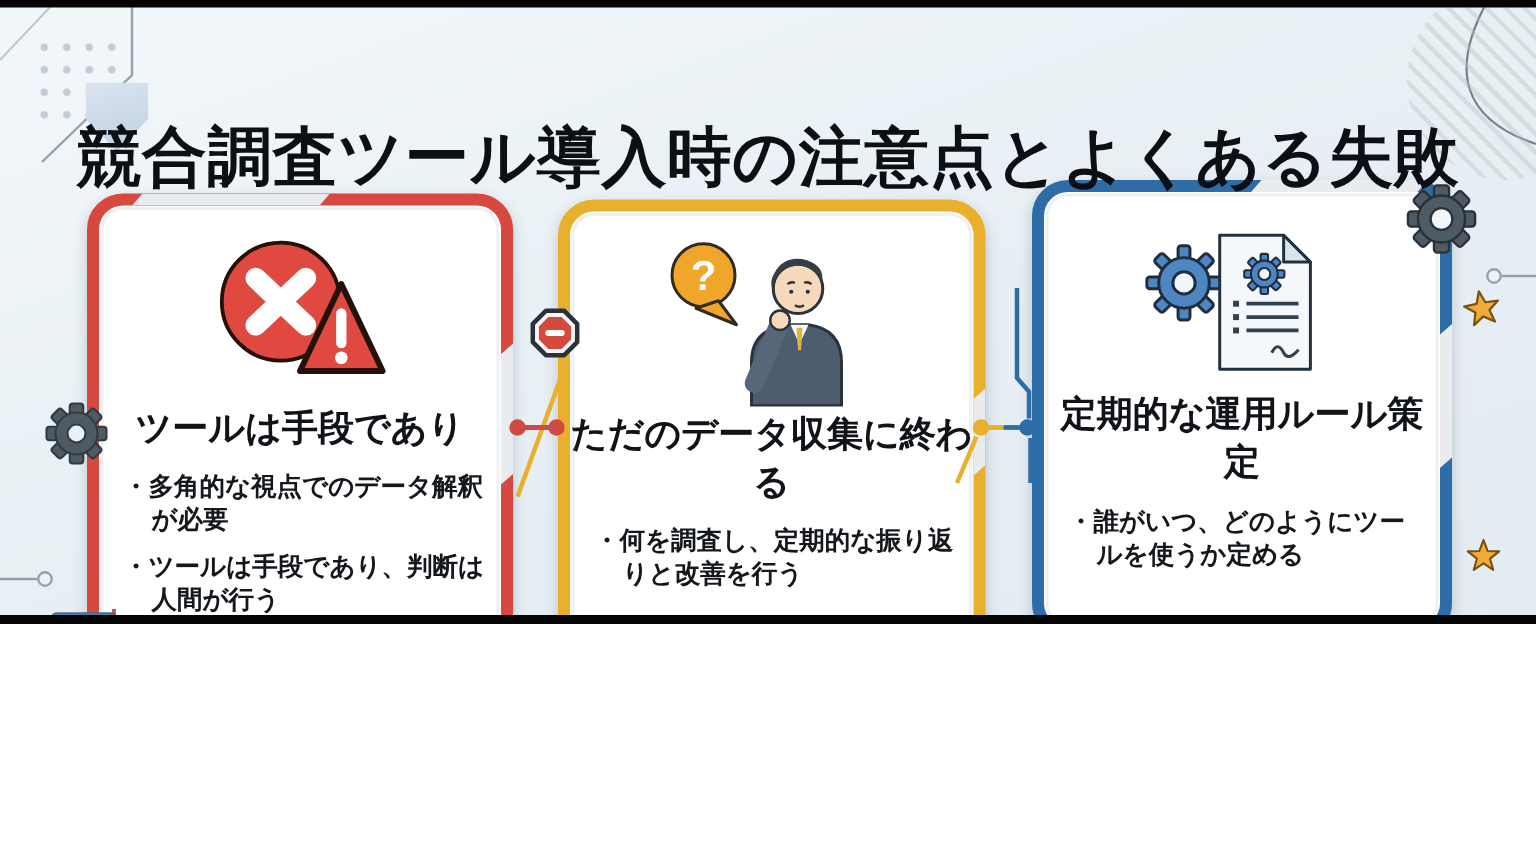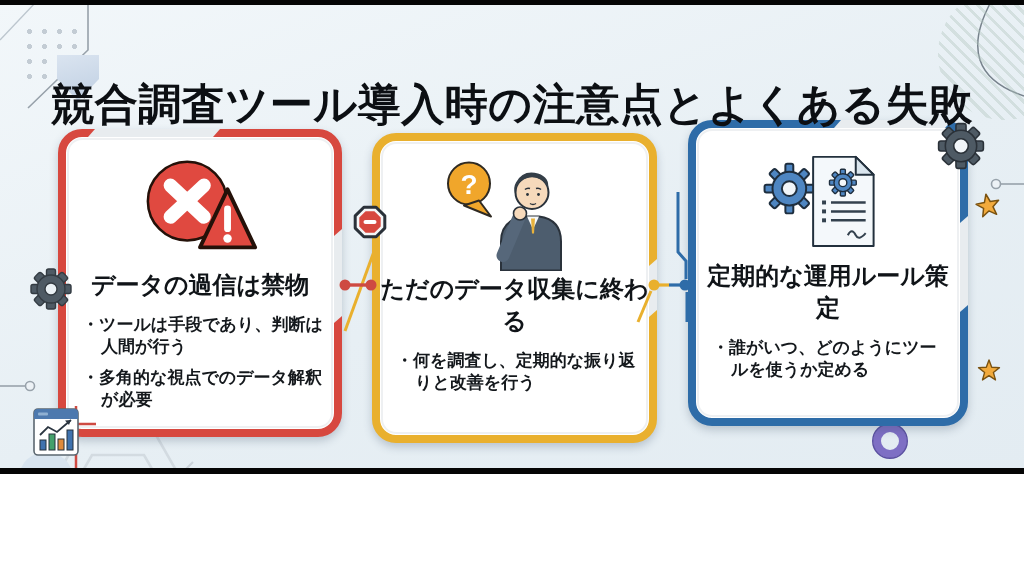--- a/index.html
+++ b/index.html
@@ -1,17 +1,17 @@
 <!DOCTYPE html>
 <html><head>
 <meta charset="utf-8">
 <style>
   html,body{margin:0;padding:0;}
   body{width:1024px;height:572px;font-family:"Liberation Sans","DejaVu Sans",sans-serif;}
-  .stage{position:relative;width:1024px;height:474px;overflow:hidden;
+  .stage{position:relative;width:1024px;height:416px;overflow:hidden;
          background:linear-gradient(160deg,#F2F7FA 0%,#E7EFF4 55%,#E3ECF2 100%);}
   .letterbox{position:absolute;left:0;right:0;background:#050505;z-index:30;}
   .letterbox.top{top:0;height:5px;}
   .letterbox.bottom{bottom:0;height:6px;}
 
   .page-title{position:absolute;left:0;right:0;top:47px;text-align:center;
     font-size:43px;font-weight:900;color:#0c0f13;letter-spacing:0.5px;z-index:6;}
   .title-diamond{position:absolute;left:57px;top:55px;width:42px;height:46px;z-index:5;
     background:linear-gradient(165deg,#DAE4F0 0%,#BFCFE2 100%);
     clip-path:polygon(0 0,100% 0,100% 52%,50% 100%,0 52%);}
@@ -113,24 +113,24 @@
       <div class="icon-area">
         <svg width="150" height="118" viewBox="0 0 150 120">
           <circle cx="62" cy="52" r="40" fill="#E04940" stroke="#241109" stroke-width="2.6"></circle>
           <line x1="45" y1="36" x2="79" y2="68" stroke="#ffffff" stroke-width="14" stroke-linecap="round"></line>
           <line x1="79" y1="36" x2="45" y2="68" stroke="#ffffff" stroke-width="14" stroke-linecap="round"></line>
           <polygon points="103,40 131,99 75,99" fill="#E04940" stroke="#241109" stroke-width="4" stroke-linejoin="round"></polygon>
           <line x1="103" y1="60" x2="103" y2="80" stroke="#ffffff" stroke-width="7" stroke-linecap="round"></line>
           <circle cx="103" cy="90" r="4.3" fill="#ffffff"></circle>
         </svg>
       </div>
-      <div class="card-title">データの過信は禁物</div>
+      <div class="card-title">ツールは手段であり</div>
       <div class="bullets">
+        <div class="bullet">多角的な視点でのデータ解釈が必要</div>
         <div class="bullet">ツールは手段であり、判断は人間が行う</div>
-        <div class="bullet">多角的な視点でのデータ解釈が必要</div>
       </div>
     </div>
   </section>
 
   <section class="card c2">
     <div class="notch v right"></div>
     <div class="card-inner">
       <div class="icon-area">
         <svg width="160" height="116" viewBox="0 0 160 115">
           <circle cx="34" cy="28" r="21" fill="#F0A62B" stroke="#2F2A22" stroke-width="2"></circle>

